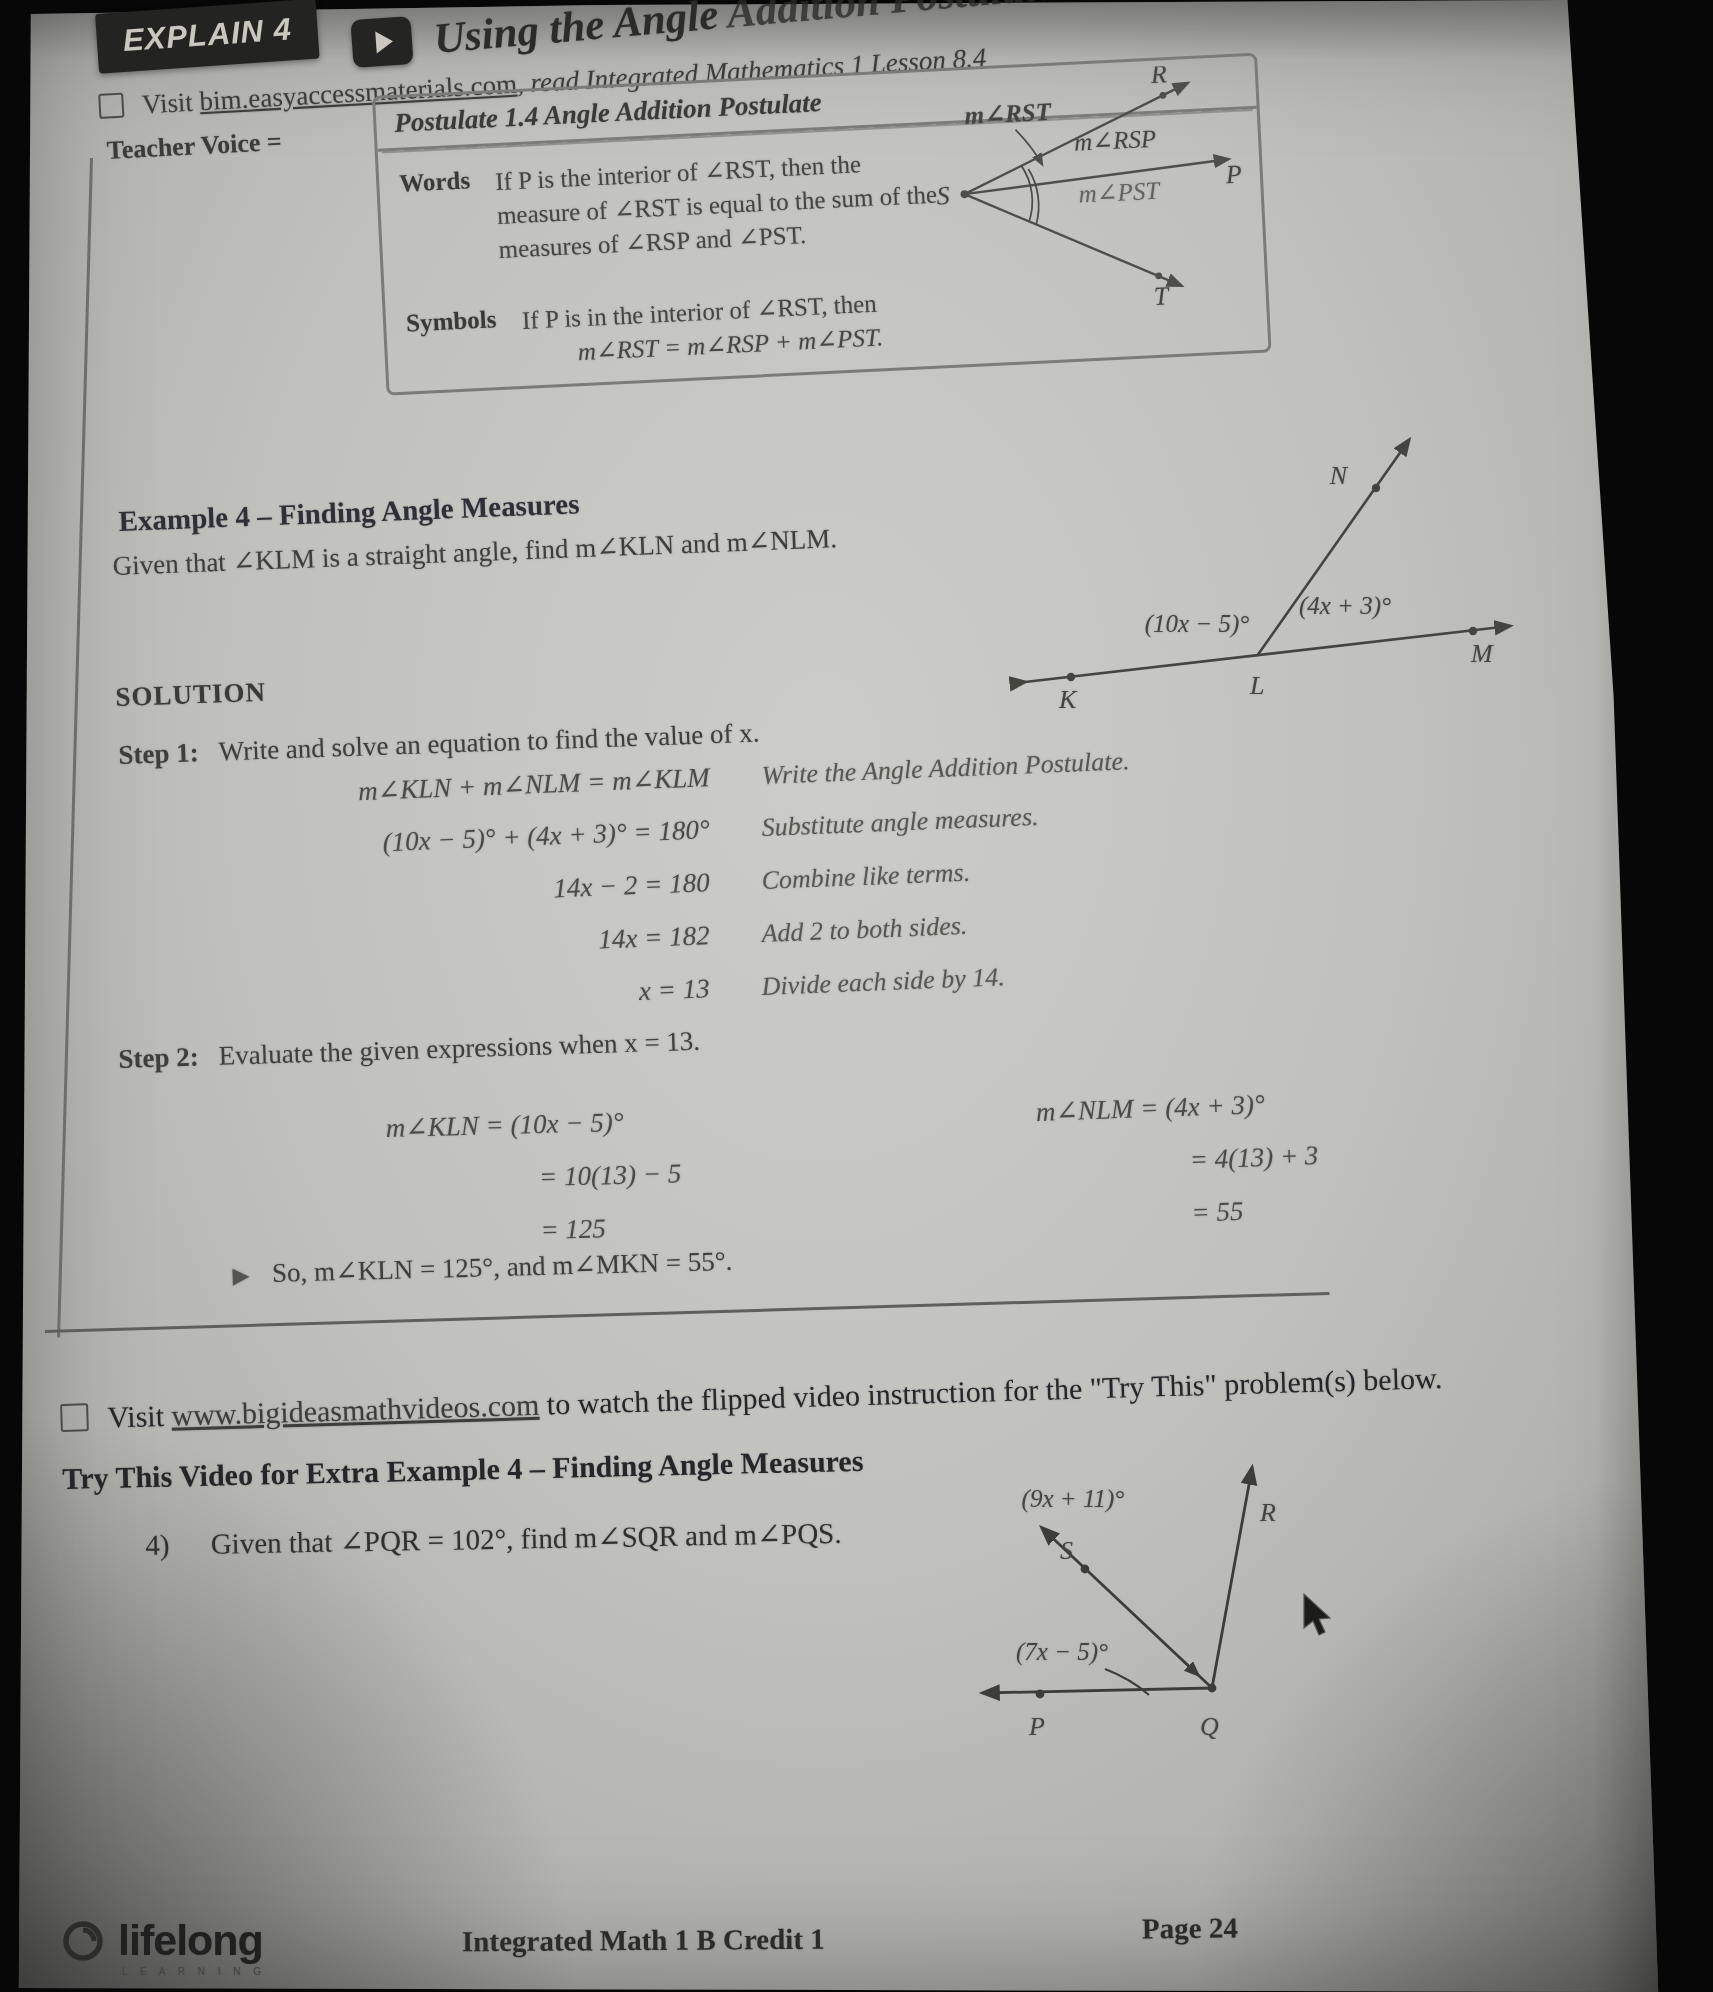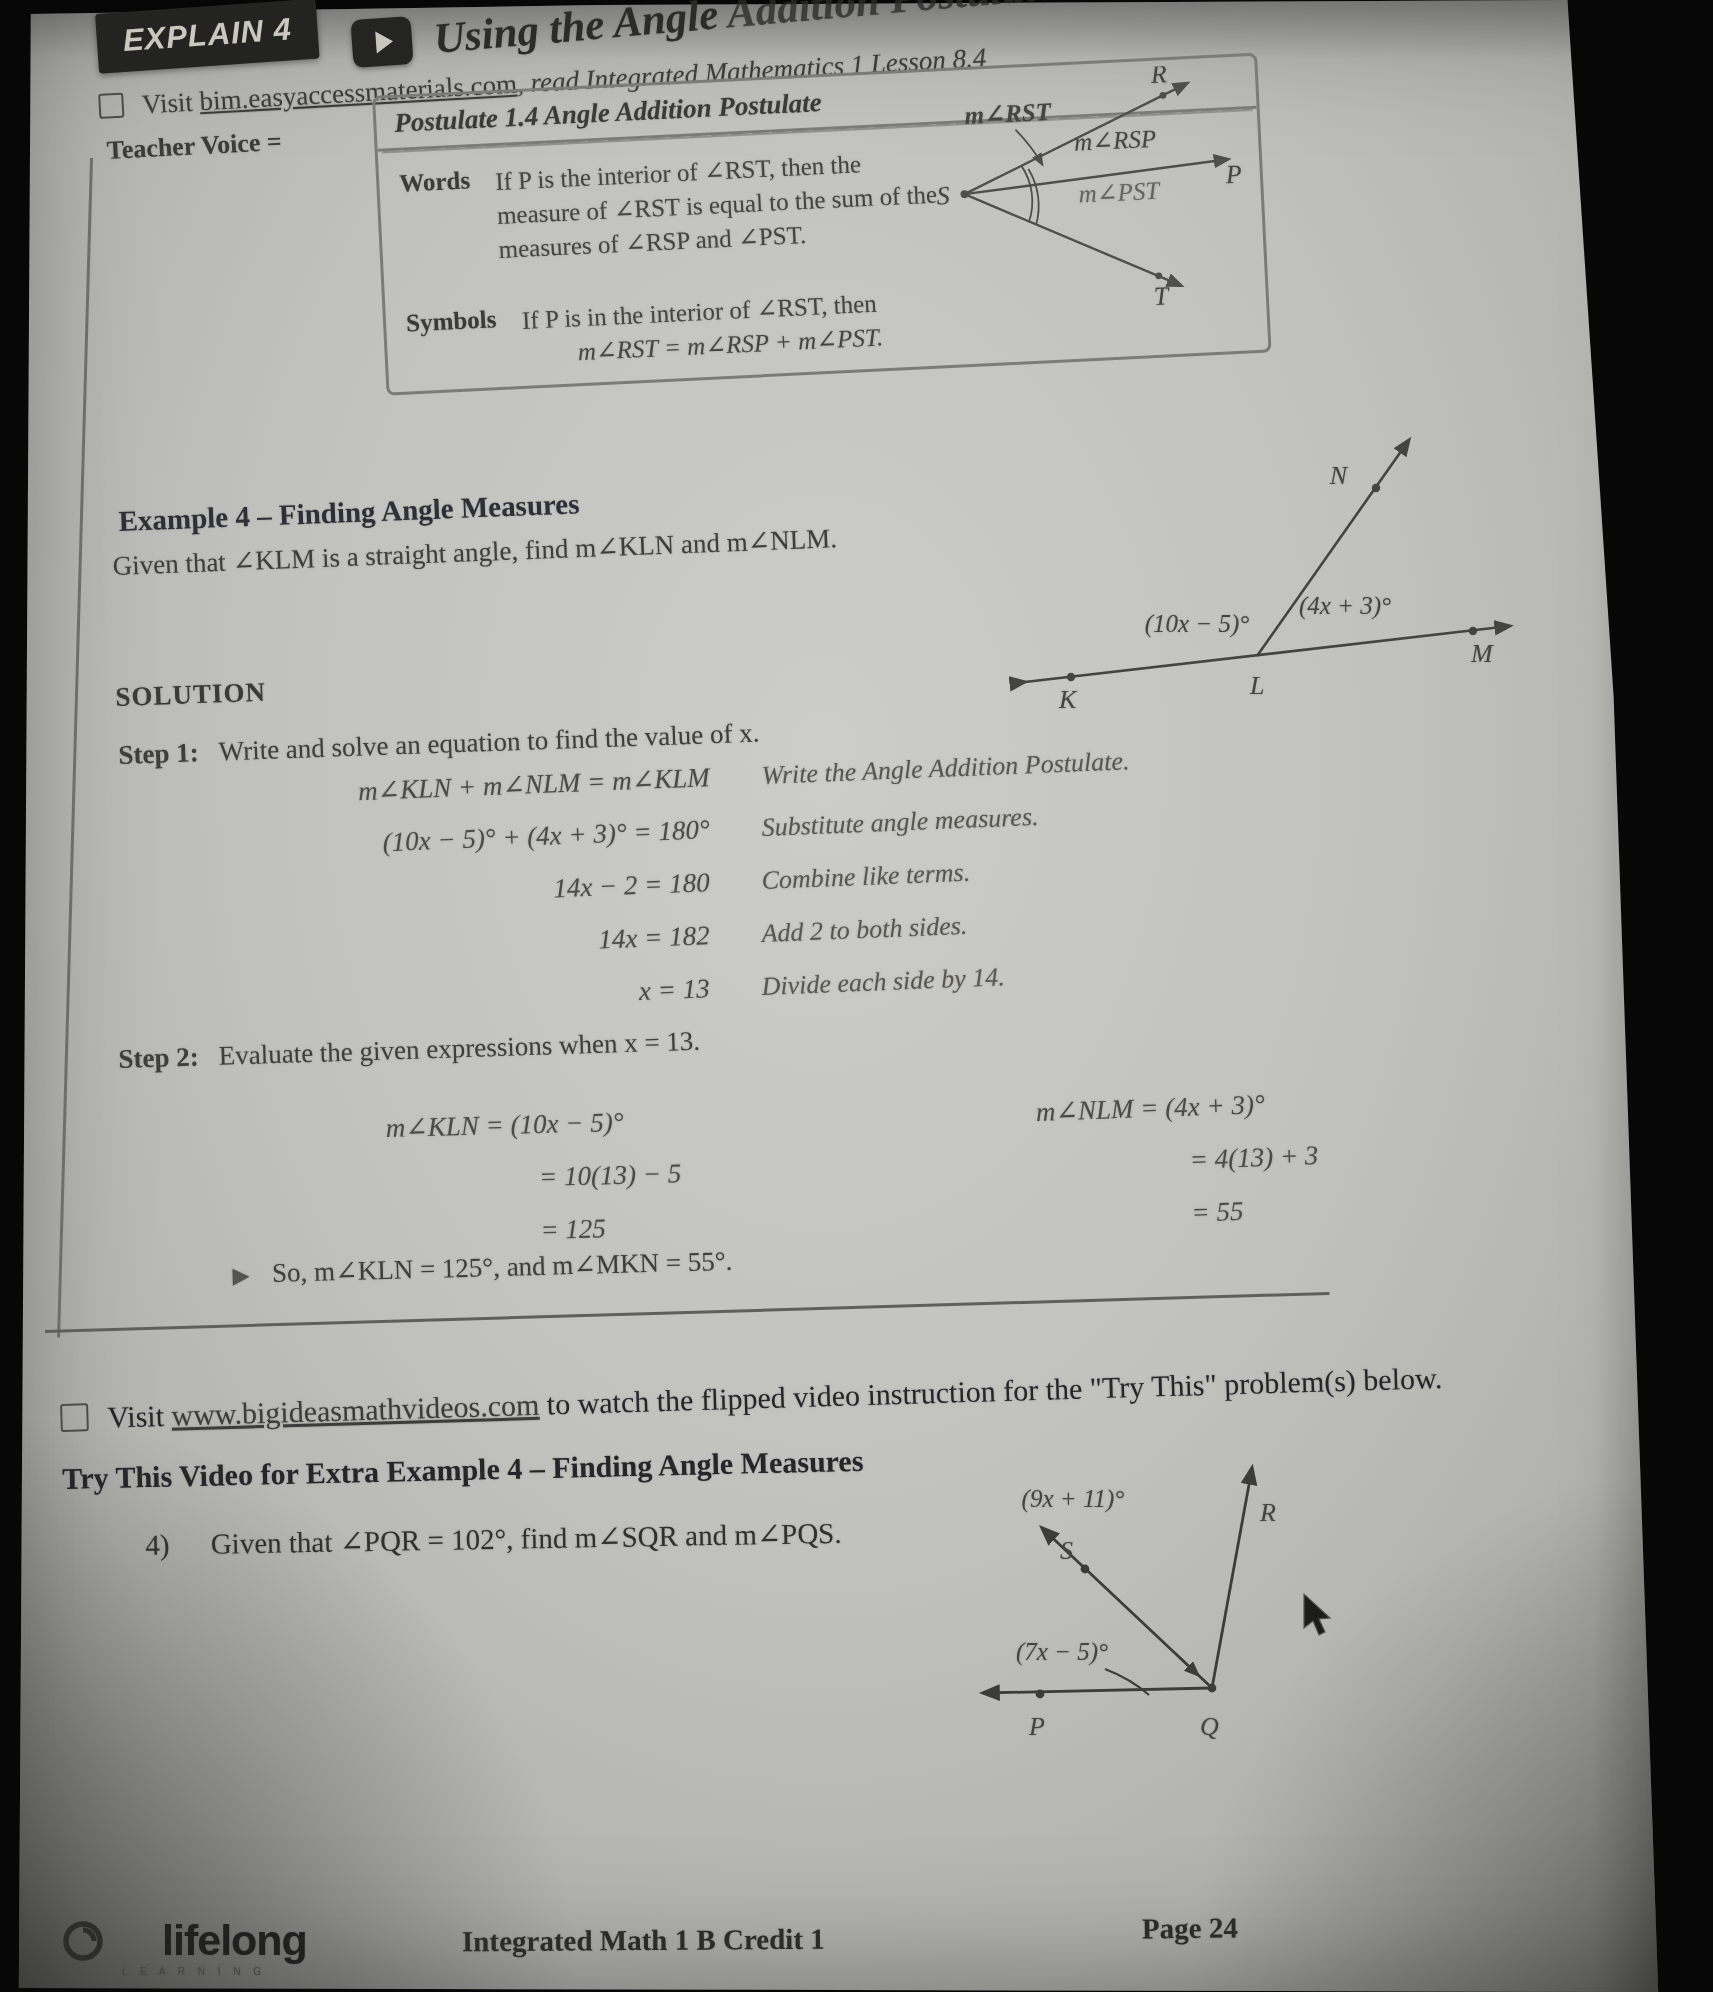--- a/index.html
+++ b/index.html
@@ -58,21 +58,21 @@
   .col{font-size:27px;font-style:italic;color:#4a4a48;line-height:53px;white-space:nowrap;}
   .col .cont{display:block;margin-left:152px;}
   .conclusion{font-size:27px;color:#3e3e3c;transform:rotate(-1.5deg);transform-origin:left top;white-space:nowrap;}
   .conclusion .mark{color:#55554f;font-family:"DejaVu Sans",sans-serif;font-size:22px;margin-right:16px;}
   
   .visit2{font-size:30px;color:#26262a;white-space:nowrap;transform:rotate(-1.7deg);transform-origin:left top;}
   .tryhead{font-size:30px;font-weight:bold;color:#26262a;transform:rotate(-1.3deg);transform-origin:left top;white-space:nowrap;}
   .problem{font-size:29px;color:#30302e;transform:rotate(-1deg);transform-origin:left top;white-space:nowrap;}
   .problem .num{margin-right:34px;}
   
-  .logo-text{font-family:"Liberation Sans",sans-serif;font-weight:bold;font-size:43px;color:#202020;letter-spacing:-1px;margin-left:44px;}
+  .logo-text{font-family:"Liberation Sans",sans-serif;font-weight:bold;font-size:43px;color:#202020;letter-spacing:-1px;}
   .logo-sub{font-family:"Liberation Sans",sans-serif;font-size:10px;letter-spacing:5px;color:#44443f;}
   .footer-center{font-size:29px;font-weight:bold;color:#2b2b29;transform:rotate(-0.4deg);}
   .footer-page{font-size:29px;font-weight:bold;color:#2b2b29;transform:rotate(-0.6deg);}
   
   svg text{font-family:"Liberation Serif","DejaVu Serif",serif;fill:#45453f;}
   .dlabel{font-style:italic;font-size:25px;}
   .dpoint{font-style:italic;font-size:26px;}
 </style>
 </head>
 <body>

